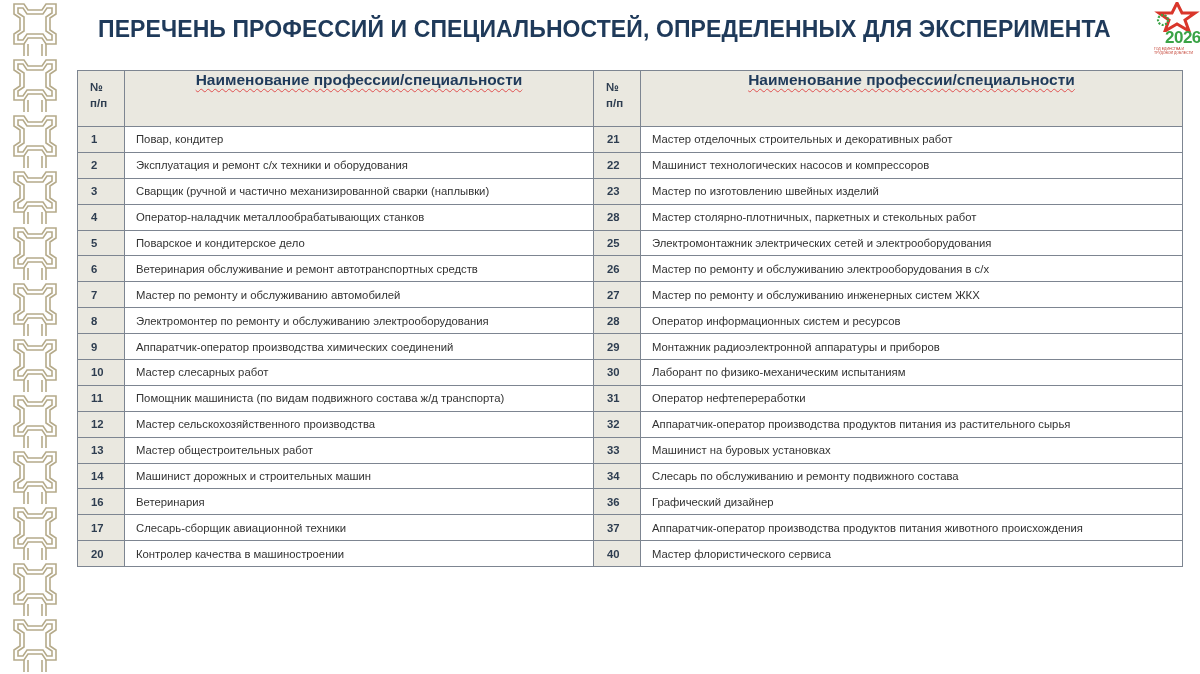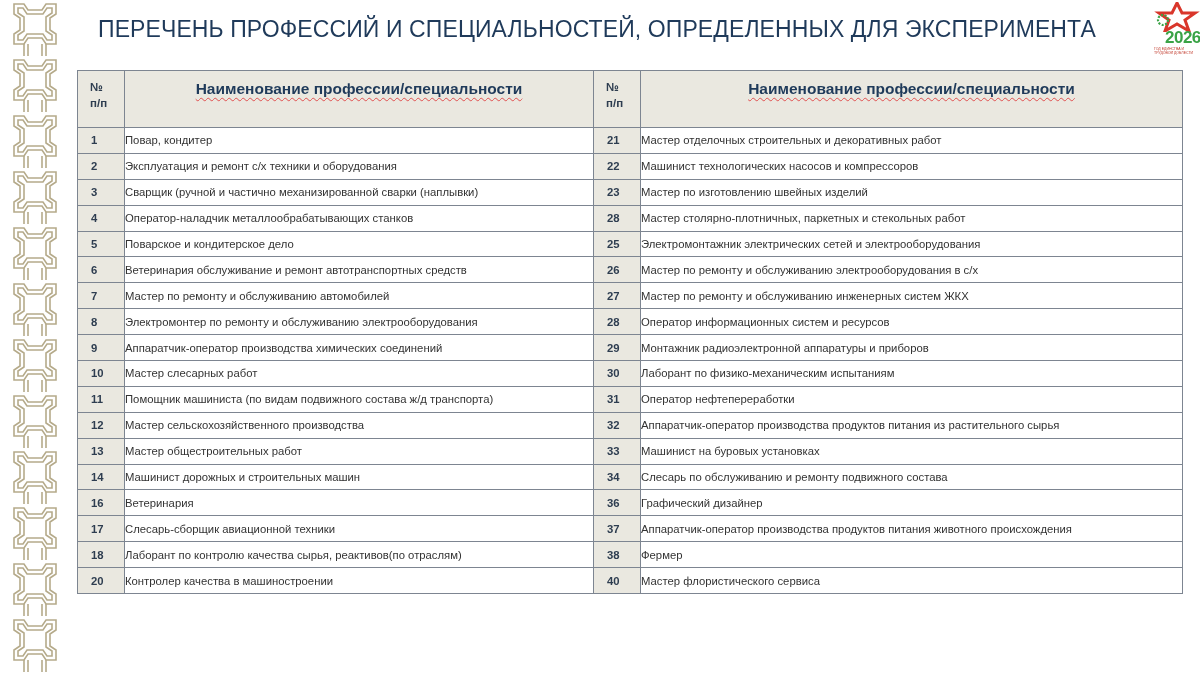--- a/index.html
+++ b/index.html
@@ -7,21 +7,21 @@
     width: 1200px; height: 674px; overflow: hidden; position: relative;
     background: #ffffff;
     font-family: "Liberation Sans", sans-serif;
   }
   .ornament {
     position: absolute; left: 0; top: 0; width: 70px; height: 674px;
   }
   .title {
     position: absolute; left: 98px; top: 16px; width: 1050px;
     font-family: "Liberation Sans", sans-serif;
-    font-weight: normal; font-size: 23px; color: #1f3a5a;
+    font-weight: bold; font-size: 23px; color: #1f3a5a;
     letter-spacing: 0.1px; white-space: nowrap;
   }
   .logo {
     position: absolute; left: 1150px; top: 2px; width: 50px; height: 64px;
   }
   .logo .year {
     position: absolute; left: 15px; top: 26px; font-size: 17px; font-weight: bold;
     color: #3aa346; font-family: "Liberation Sans", sans-serif; letter-spacing: -0.5px;
   }
   .logo .caption {
@@ -40,32 +40,32 @@
   table.prof th {
     background: #eae8e0; height: 47px; vertical-align: top;
   }
   table.prof th.num {
     font-size: 11.5px; font-weight: bold; color: #2e3d50;
     text-align: left; padding: 8px 0 0 12px; line-height: 16px;
     white-space: normal;
   }
   table.prof th.name {
     font-size: 15.5px; font-weight: bold; color: #1f3a5a;
-    text-align: center; padding-top: 9px;
+    text-align: center; 
   }
   table.prof th.name span {
     text-decoration: underline wavy #e05050; text-decoration-thickness: 1px;
     text-underline-offset: 3px;
   }
   table.prof td { height: 24.9px; font-size: 11.3px; color: #333; }
   table.prof td.num {
     background: #eae8e0; font-weight: bold; color: #2e3d50;
     padding-left: 13px;
   }
-  table.prof td.name { background: #ffffff; }
+  table.prof td.name { background: #ffffff; padding-left: 11px; }
   col.c-num1 { width: 47px; } col.c-name1 { width: 469px; }
   col.c-num2 { width: 47px; } col.c-name2 { width: 542px; }
 </style>
 </head>
 <body>
 
 <svg class="ornament" viewBox="0 0 70 674" xmlns="http://www.w3.org/2000/svg">
   <defs>
     <g id="knot" fill="none" stroke="#b5aa8a" stroke-width="1.6">
       <path d="M14 4 L24 4 L28 10 L42 10 L46 4 L56 4 L56 14 L50 18 L50 30 L56 34 L56 44 L46 44 L42 38 L28 38 L24 44 L14 44 L14 34 L20 30 L20 18 L14 14 Z"></path>
@@ -196,25 +196,19 @@
         <td class="num">36</td>
         <td class="name">Графический дизайнер</td>
       </tr>
       <tr>
         <td class="num">17</td>
         <td class="name">Слесарь-сборщик авиационной техники</td>
         <td class="num">37</td>
         <td class="name">Аппаратчик-оператор производства продуктов питания животного происхождения</td>
       </tr>
       <tr>
-        <td class="num">18</td>
-        <td class="name">Лаборант по контролю качества сырья, реактивов(по отраслям)</td>
-        <td class="num">38</td>
-        <td class="name">Фермер</td>
-      </tr>
-      <tr>
         <td class="num">20</td>
         <td class="name">Контролер качества в машиностроении</td>
         <td class="num">40</td>
         <td class="name">Мастер флористического сервиса</td>
       </tr>
     </tbody>
 </table>
 
 </body></html>

